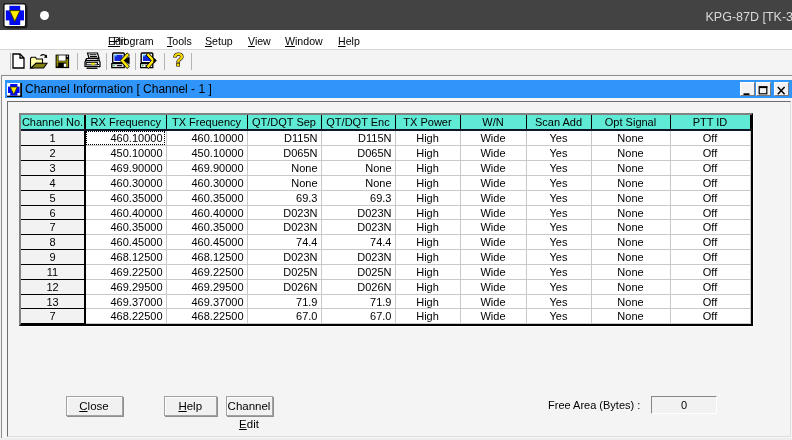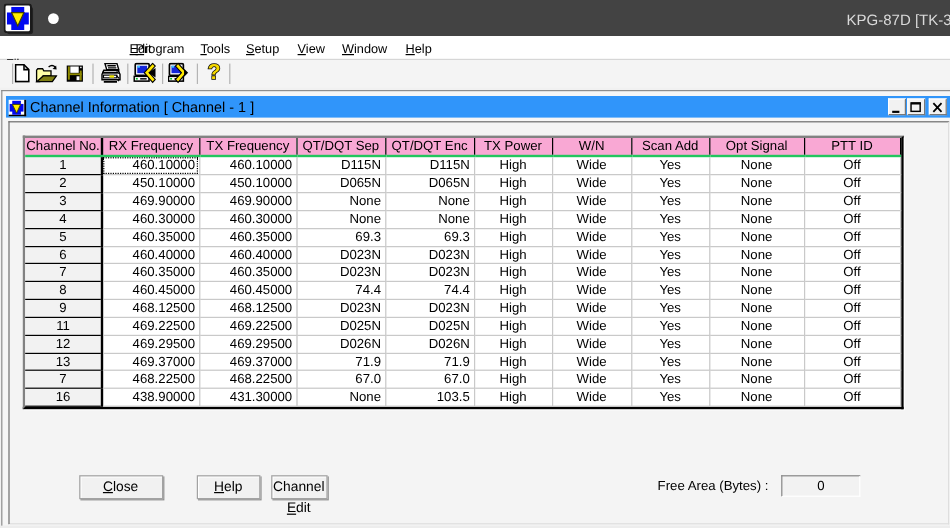--- a/index.html
+++ b/index.html
@@ -21,21 +21,21 @@
   
   #mdiframe{left:1px;top:75px;width:791px;height:365px;background:#f6f6f6;border-top:1.5px solid #8d8d8d;border-left:1.5px solid #8d8d8d;}
   #bluebar{left:5px;top:80px;width:787px;height:18px;background:#3095fa;}
   #mdititle{left:25px;top:81px;font-size:12px;font-weight:normal;color:#000;height:17px;line-height:17px;white-space:nowrap;}
   .wbtn{position:absolute;top:82px;width:15px;height:14px;background:#f2f2f2;border-right:1.5px solid #787878;border-bottom:1.5px solid #787878;border-top:1px solid #fff;border-left:1px solid #fff;box-sizing:border-box;}
   #client{left:6.5px;top:100.5px;width:784px;height:336px;background:#f4f4f4;border-top:1.5px solid #6d6d6d;border-left:1.5px solid #6d6d6d;border-right:1.2px solid #dedede;border-bottom:1.2px solid #dedede;box-sizing:border-box;}
   
   #grid{left:19px;top:113px;border-top:2px solid #828282;border-left:2px solid #828282;border-right:2px solid #000;border-bottom:2px solid #000;box-shadow:1px 1px 0 #ffffff;}
   table{border-collapse:collapse;table-layout:fixed;}
   td,th{padding:0;font-size:11px;font-weight:normal;overflow:hidden;white-space:nowrap;}
-  th{height:14px;background:#f9a8d4;border-right:1px solid #000;border-bottom:2px solid #22c55e;}
+  th{height:14px;background:#5eead4;border-right:1px solid #000;border-bottom:2px solid #0f172a;}
   tr.sm td{height:13px;}
   td{height:14px;background:#ffffff;border-right:1px solid #c9c9c9;border-bottom:1px solid #c9c9c9;}
   td.rh{background:#f2f2f2;border-right:2px solid #000;border-bottom:1px solid #000;text-align:center;}
   th.rh{border-right:2px solid #000;}
   td.r{text-align:right;padding-right:3px;}
   td.c{text-align:center;}
   td.focus{outline:1px dotted #000;outline-offset:-2px;}
   
   .btn{position:absolute;top:396px;height:20px;background:#f1f1f1;border:1px solid #a2a2a2;box-shadow:1px 1px 0 #8f8f8f,inset 1px 1px 0 #ffffff;box-sizing:border-box;text-align:center;font-size:11.5px;line-height:18px;color:#000;}
   #freelabel{left:548px;top:399px;font-size:11px;color:#000;}
@@ -347,35 +347,23 @@
             <td class="r">468.22500</td>
             <td class="r">468.22500</td>
             <td class="r">67.0</td>
             <td class="r">67.0</td>
             <td class="c">High</td>
             <td class="c">Wide</td>
             <td class="c">Yes</td>
             <td class="c">None</td>
             <td class="c">Off</td>
           </tr>
-      <tr>
-            <td class="rh">16</td>
-            <td class="r">438.90000</td>
-            <td class="r">431.30000</td>
-            <td class="r">None</td>
-            <td class="r">103.5</td>
-            <td class="c">High</td>
-            <td class="c">Wide</td>
-            <td class="c">Yes</td>
-            <td class="c">None</td>
-            <td class="c">Off</td>
-          </tr>
     </tbody>
       </table>
   </div>
 
-  <div class="btn" style="left:65.5px;width:70px;"><u>C</u>lose</div>
+  <div class="btn" style="left:65.5px;width:57px;"><u>C</u>lose</div>
   <div class="btn" style="left:164px;width:52.5px;"><u>H</u>elp</div>
   <div class="btn" style="left:225.5px;width:47px;">Channel <u>E</u>dit</div>
   <div id="freelabel" class="abs">Free Area (Bytes)&nbsp;:</div>
   <div id="freebox" class="abs">0</div>
   <div id="botstrip" class="abs"></div>
 </div>
 
 </body></html>

